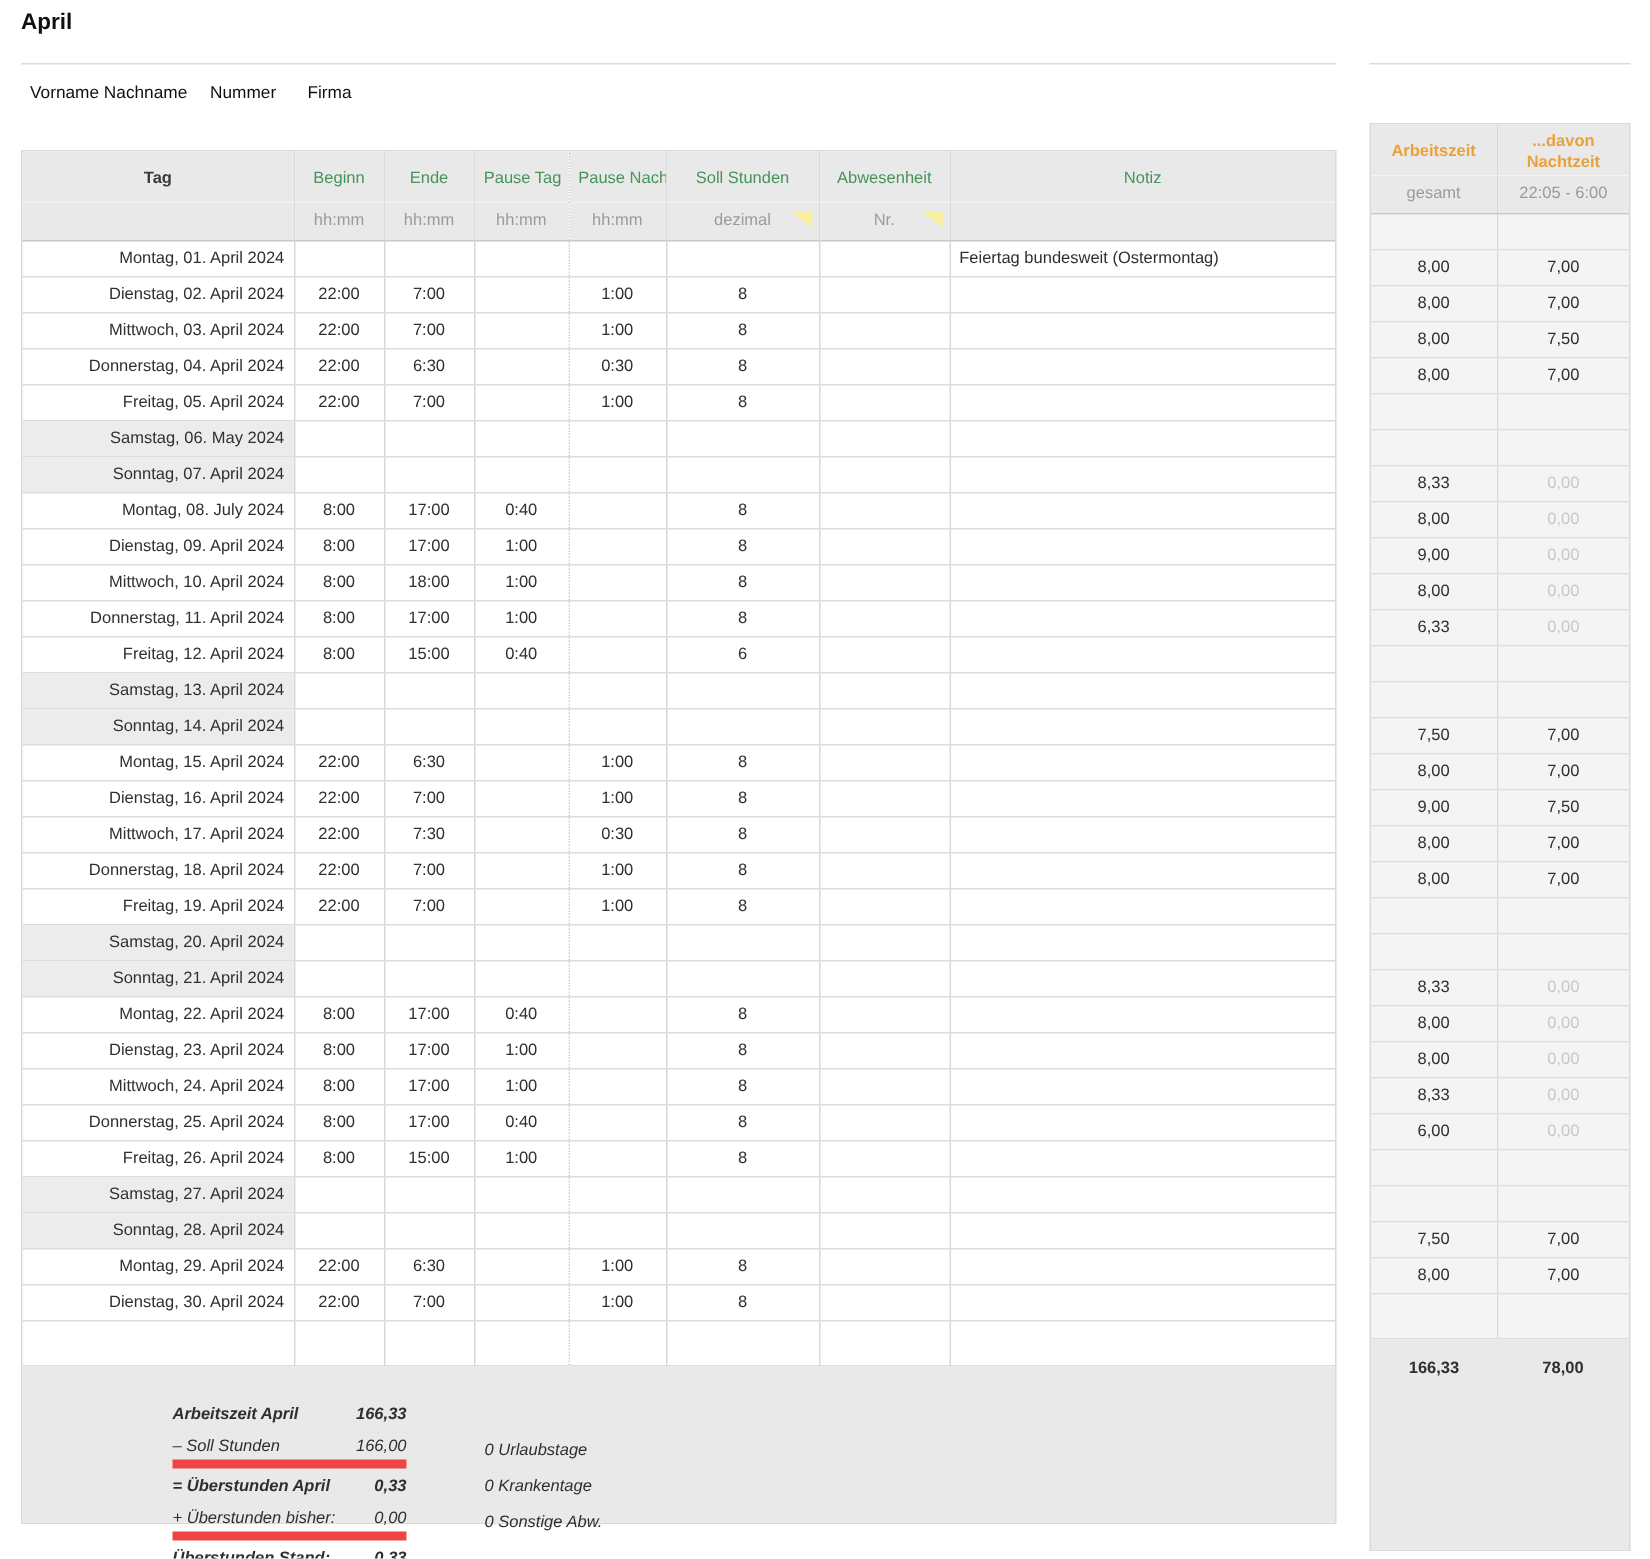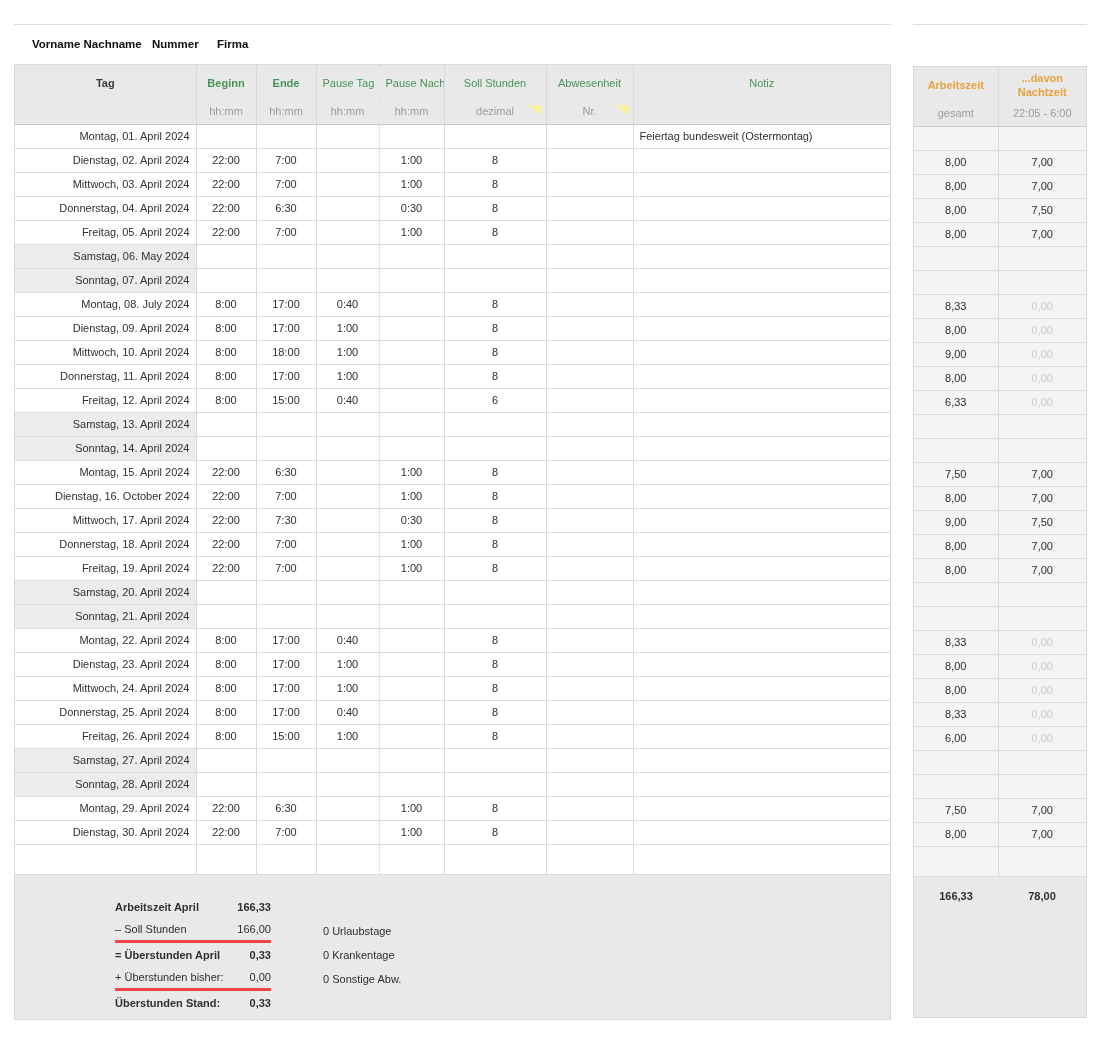--- a/index.html
+++ b/index.html
@@ -10,37 +10,37 @@
     color:#2f2f2f; overflow:hidden;
   }
   .page { padding:6px 13px 0 14px; }
 
   .title { font-size:15px; font-weight:bold; color:#101010; margin:0; line-height:18px; }
 
   .divider-row { display:flex; gap:22px; margin-top:18px; }
   .divider-row .seg { border-top:1px solid #dcdcdc; height:1px; }
   .seg.left { width:877px; } .seg.right { width:174px; }
 
-  .person-row { position:relative; height:16px; margin-top:13px; font-size:11.5px; font-weight:bold; color:#101010;margin-left:12px; }
+  .person-row { position:relative; height:16px; margin-top:13px; font-size:11.5px; font-weight:normal; color:#101010; }
   .person-row span { position:absolute; top:0; white-space:nowrap; }
   .p-name { left:6px; } .p-number { left:126px; } .p-firma { left:191px; }
 
   .tables-row { display:flex; gap:22px; margin-top:10px; align-items:center; }
   .main-col { width:877px; border:1px solid #d9d9d9; }
   .right-col { width:206px; border:1px solid #d9d9d9; }
 
   table { border-collapse:collapse; table-layout:fixed; width:100%; }
   th, td { padding:0 6px; font-size:11px; overflow:hidden; white-space:nowrap; }
 
   thead th { background:#e9e9e9; font-weight:normal; text-align:center; vertical-align:middle; }
   tr.head-main th { height:34px; line-height:1.2; border-bottom:none; padding-top:3px; }
   tr.head-sub th  { height:25px; color:#9b9b9b; border-bottom:1px solid #c9c9c9; position:relative; }
   .h-tag   { color:#3a3a3a; font-weight:bold !important; }
   .h-green { color:#469458; }
-  .h-green.bold { font-weight:bold;margin-left:16px; }
+  .h-green.bold { font-weight:normal;margin-left:16px; }
   .h-orange { color:#e9a13b; font-weight:bold !important; white-space:normal; line-height:1.2; }
 
   th, td { border-right:1px solid #d9d9d9; }
   th:last-child, td:last-child { border-right:none; }
   td.c-pt, th.c-pt { border-right:1px dotted #cfcfcf; }
 
   tbody td { height:24px; border-bottom:1px solid #dcdcdc; background:#fff; }
   td.c-tag { text-align:right; color:#303030; }
   td.c-num { text-align:center; padding:0 3px; }
   td.c-notiz { text-align:left; padding-left:6px; }
@@ -50,37 +50,38 @@
   .right-col tbody td { background:#f4f4f4; text-align:center; }
   td.muted { color:#c9c9c9; }
 
   .comment-marker {
     position:absolute; top:6px; right:4px; width:14px; height:11px;
     background:#f8f2a0;
     clip-path:polygon(0 0, 100% 0, 100% 100%);
     filter:drop-shadow(-1px 1px 0 rgba(190,175,95,0.55));
   }
 
-  .summary { background:#e9e9e9; height:144px; padding-top:20px; }
+  .summary { background:#e9e9e9; height:104px; padding-top:20px;font-style:italic; }
   .srow { height:24px; display:flex; align-items:center; padding-left:100px; font-size:11px; }
   .sgroup { width:156px; height:100%; display:flex; justify-content:space-between; align-items:center; }
-  .sgroup.underline { border-bottom:3px solid #ef4444; }
+  .sgroup.underline { border-bottom:6px solid #ef4444; }
   .srow.bold .sgroup { font-weight:bold; }
   .sside { margin-left:52px; white-space:nowrap; }
 
   .rsummary { background:#e9e9e9; height:140px; padding-top:7px; }
   .rtotals-row { display:flex; }
   .rtotal { display:inline-block; text-align:center; font-size:11px; font-weight:bold; height:24px; line-height:24px; }
   .rtotal.r1 { width:84px; } .rtotal.r2 { width:88px; }
 </style>
 </head>
 <body>
 
 <div class="page">
 
+  <h1 class="title">April</h1>
 
   <div class="divider-row">
     <div class="seg left"></div>
     <div class="seg right"></div>
   </div>
 
   <div class="person-row">
     <span class="p-name">Vorname Nachname</span>
     <span class="p-number">Nummer</span>
     <span class="p-firma">Firma</span>
@@ -267,21 +268,21 @@
     <td class="c-tag">Montag, 15. April 2024</td>
     <td class="c-num">22:00</td>
     <td class="c-num">6:30</td>
     <td class="c-num c-pt"></td>
     <td class="c-num">1:00</td>
     <td class="c-num">8</td>
     <td class="c-num"></td>
     <td class="c-notiz"></td>
   </tr>
             <tr>
-    <td class="c-tag">Dienstag, 16. October 2024</td>
+    <td class="c-tag">Dienstag, 16. April 2024</td>
     <td class="c-num">22:00</td>
     <td class="c-num">7:00</td>
     <td class="c-num c-pt"></td>
     <td class="c-num">1:00</td>
     <td class="c-num">8</td>
     <td class="c-num"></td>
     <td class="c-notiz"></td>
   </tr>
             <tr>
     <td class="c-tag">Mittwoch, 17. April 2024</td>

